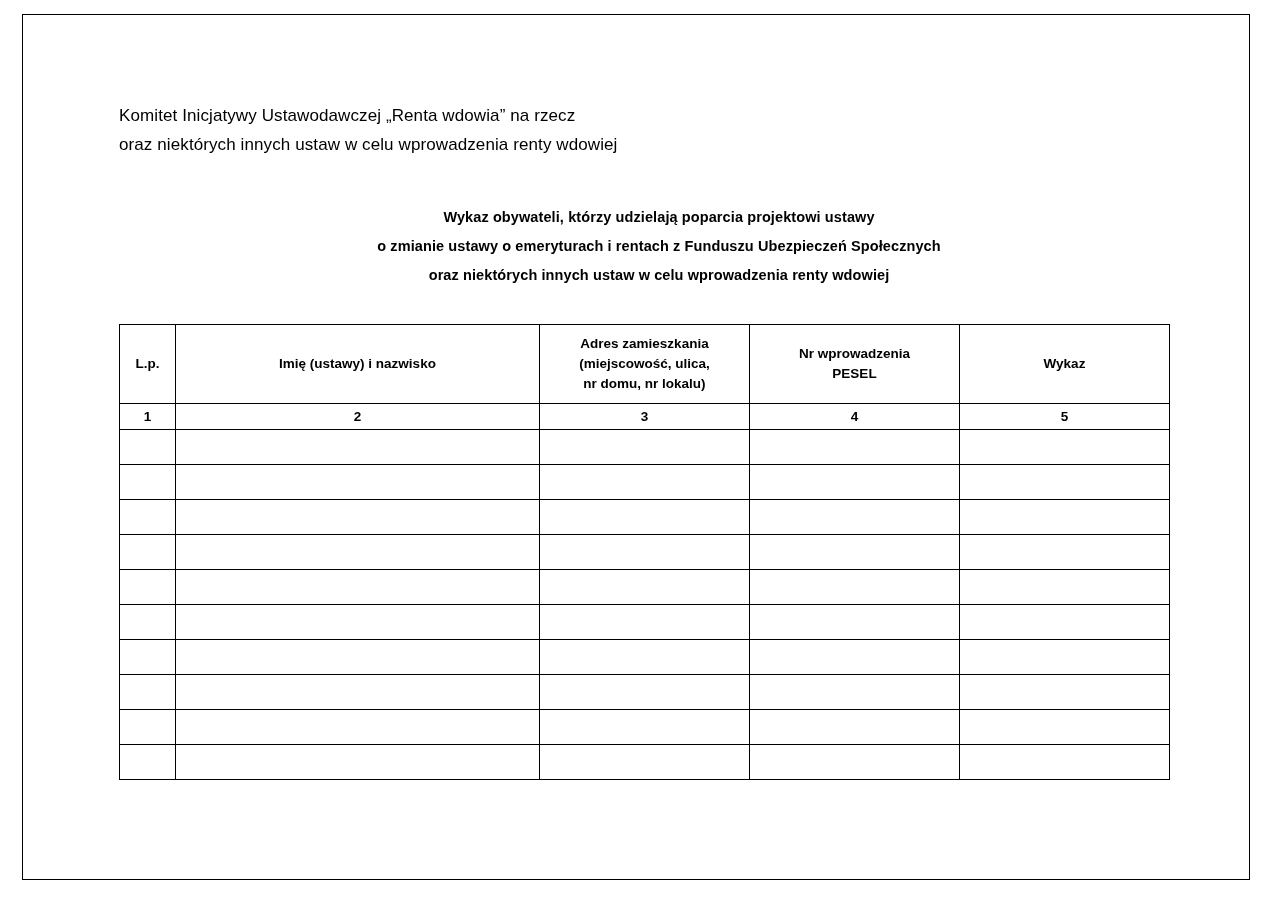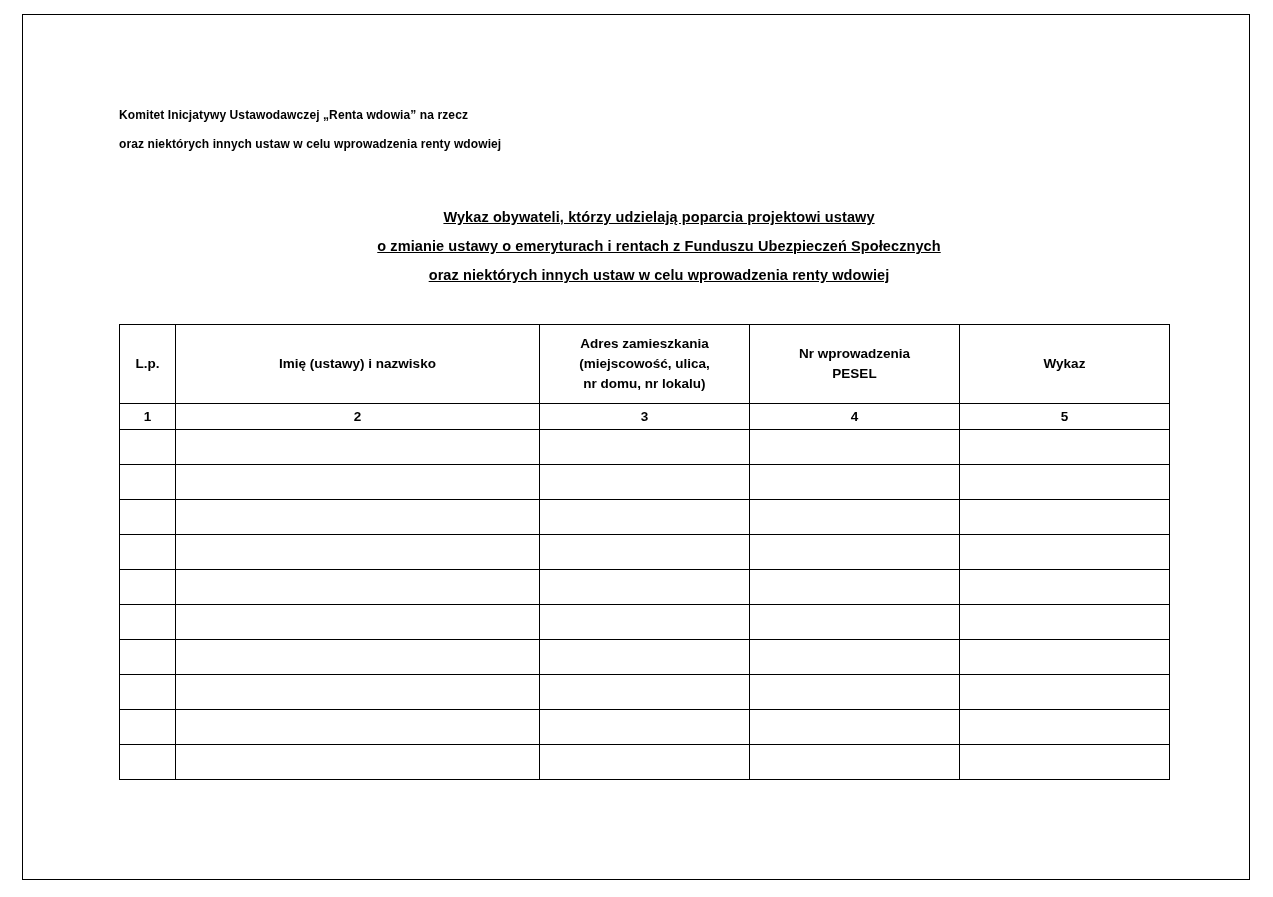--- a/index.html
+++ b/index.html
@@ -24,37 +24,36 @@
     box-sizing: border-box;
     background: #ffffff;
   }
   .doc-body {
     position: absolute;
     left: 96px;
     top: 86px;
     width: 1050px;
   }
   .committee-block {
-    font-size: 12px;
-    font-weight: bold;
+    font-size: 17px;
+    font-weight: normal;
     line-height: 29px;
     letter-spacing: 0.1px;
   }
   .committee-block div {
     white-space: nowrap;
   }
   .list-title {
     margin-top: 44px;
     text-align: center;
     font-size: 14.5px;
     font-weight: bold;
     line-height: 29px;
     letter-spacing: 0.1px;
     padding-left: 30px;
-    text-decoration: underline;
   }
   .list-title div {
     white-space: nowrap;
   }
   table.signature-table {
     margin-top: 34px;
     border-collapse: collapse;
     width: 1050px;
     table-layout: fixed;
   }

